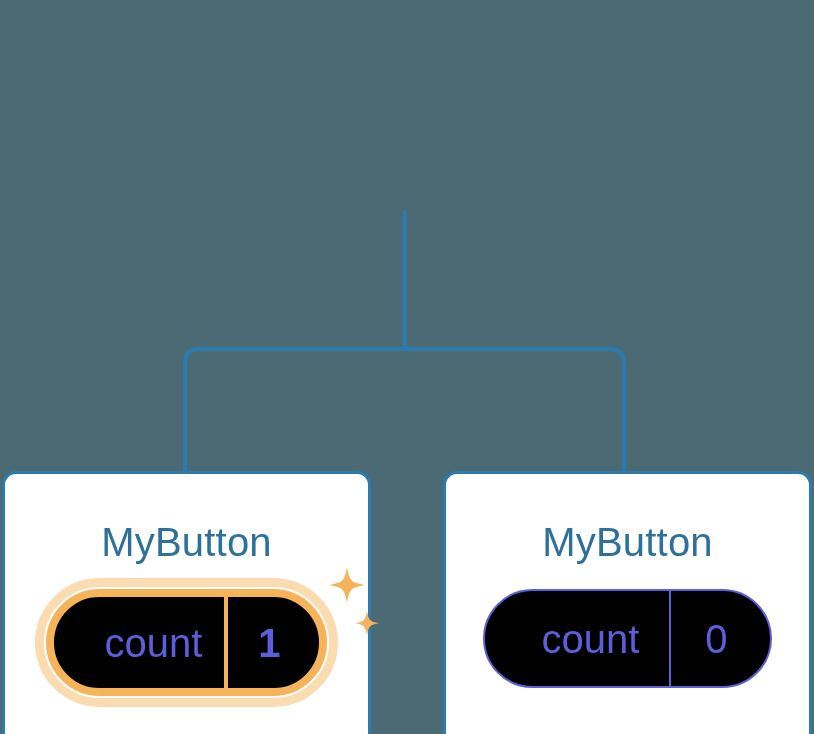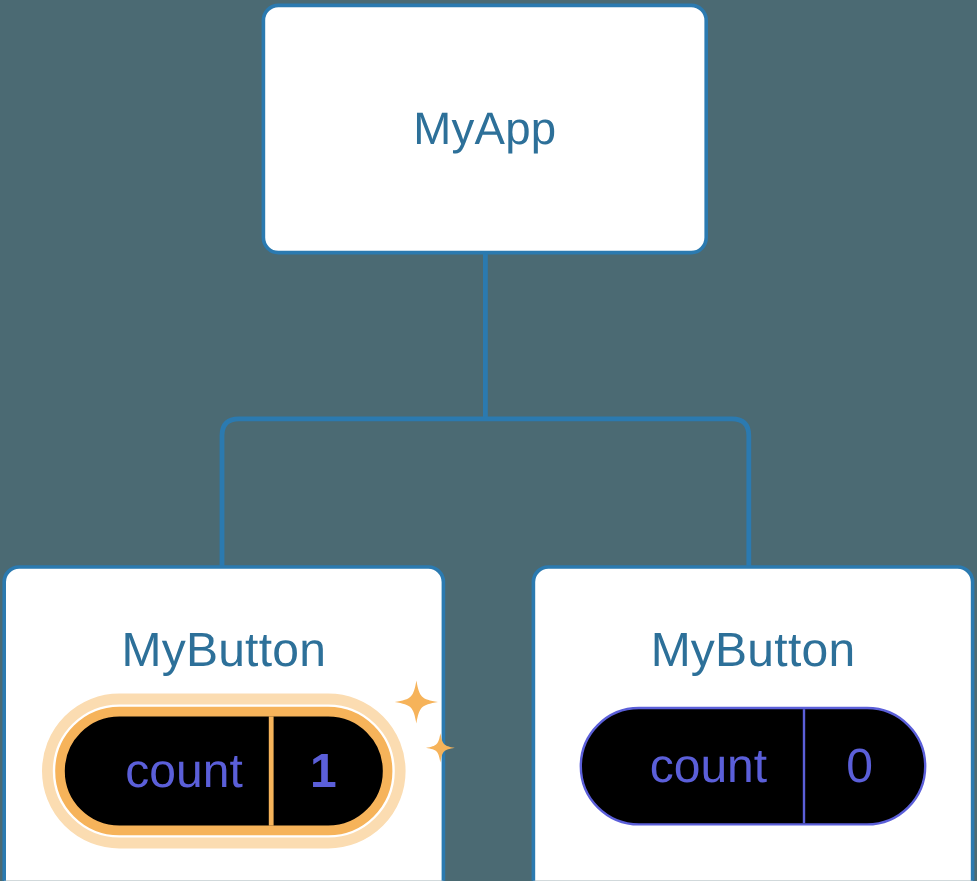--- a/index.html
+++ b/index.html
@@ -113,23 +113,20 @@
 
 <div id="stage">
 
   <svg class="edges" viewBox="0 0 814 734" width="814" height="734">
 
     <path d="M 404.5 211 L 404.5 349" fill="none" stroke="#2b7ab0" stroke-width="4"></path>
 
     <path d="M 185 478 L 185 363 Q 185 349 199 349 L 610 349 Q 624 349 624 363 L 624 478" fill="none" stroke="#2b7ab0" stroke-width="4" stroke-linecap="butt"></path>
   </svg>
 
-  <div class="card card-root">
-    <div class="node-title">MyApp</div>
-  </div>
 
   <div class="card card-child card-left">
     <div class="node-title">MyButton</div>
 
     <div class="capsule-wrap is-highlighted">
       <div class="glow"></div>
 
       <div class="capsule">
         <div class="cell cell-key">count</div>
         <div class="cell cell-val">1</div>

